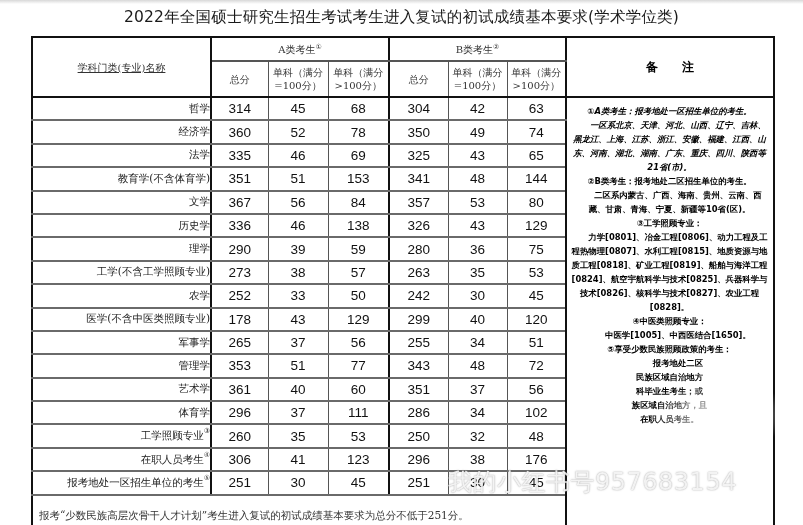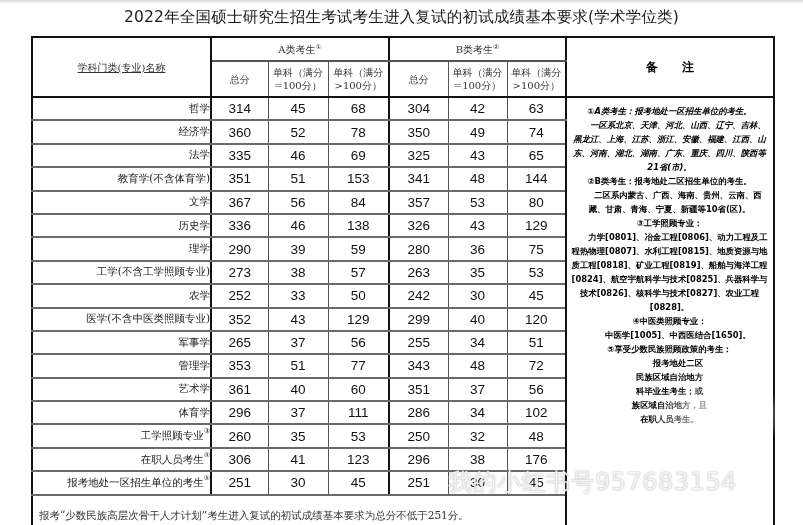--- a/index.html
+++ b/index.html
@@ -213,21 +213,21 @@
     <td>252</td>
     <td>33</td>
     <td class="thick-r">50</td>
     <td>242</td>
     <td>30</td>
     <td>45</td>
   </tr>
 
   <tr>
     <td class="name thick-r"><span>医学(不含中医类照顾专业)</span><sup></sup></td>
-    <td>352</td>
+    <td>178</td>
     <td>43</td>
     <td class="thick-r">129</td>
     <td>299</td>
     <td>40</td>
     <td>120</td>
   </tr>
 
   <tr>
     <td class="name thick-r"><span>军事学</span><sup></sup></td>
     <td>265</td>

